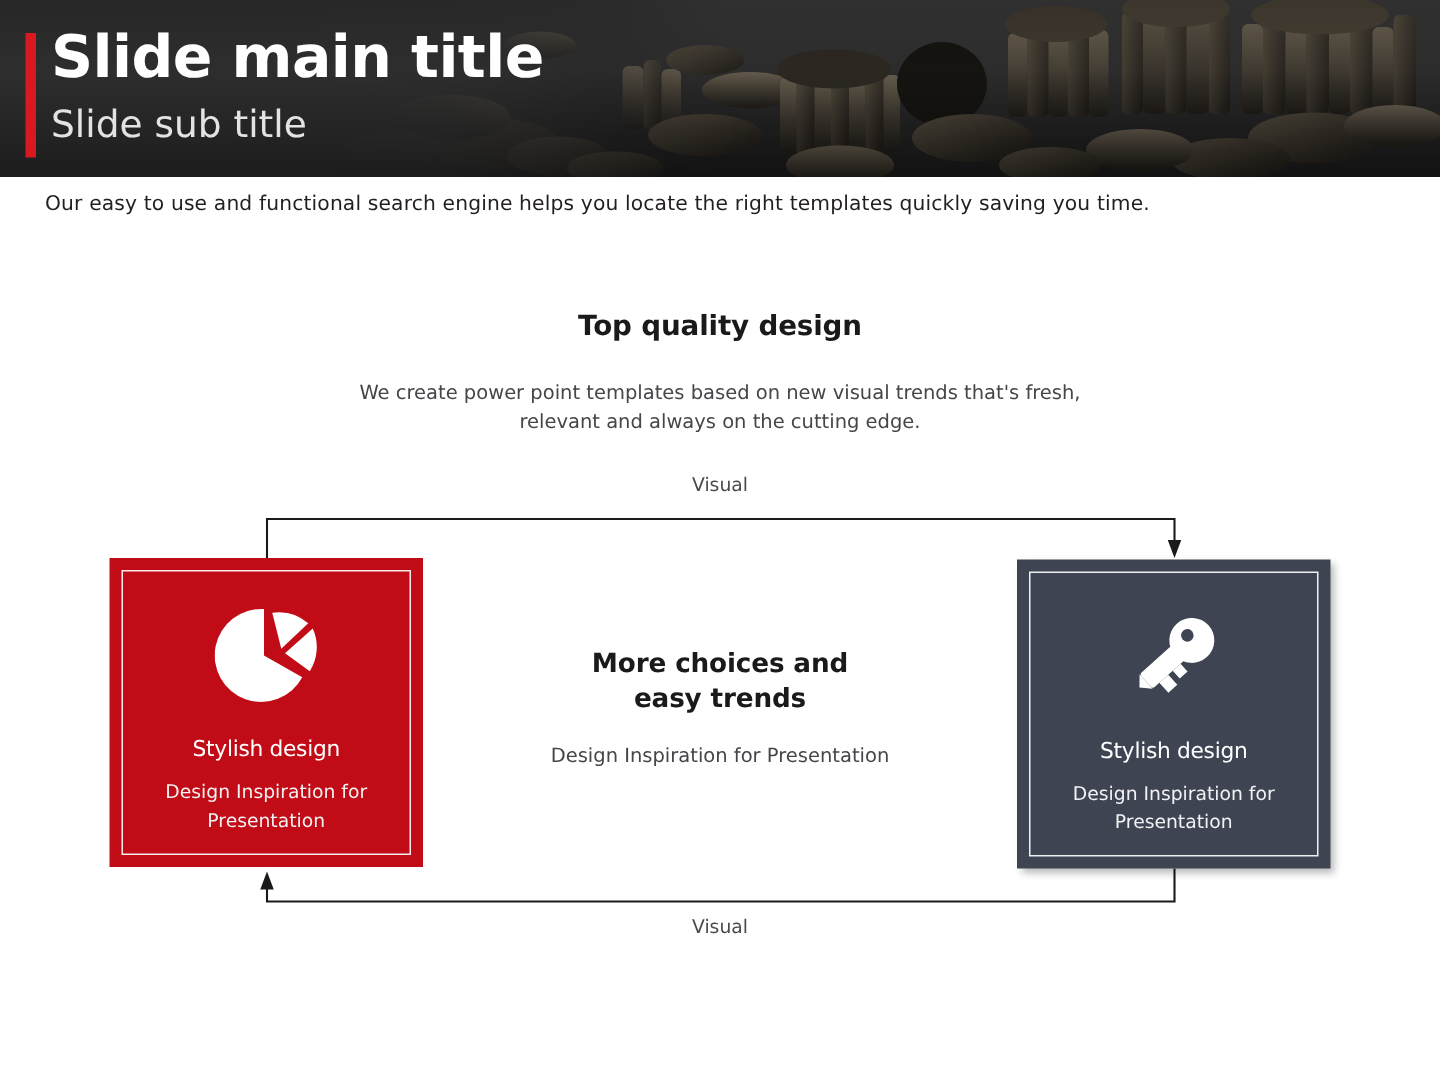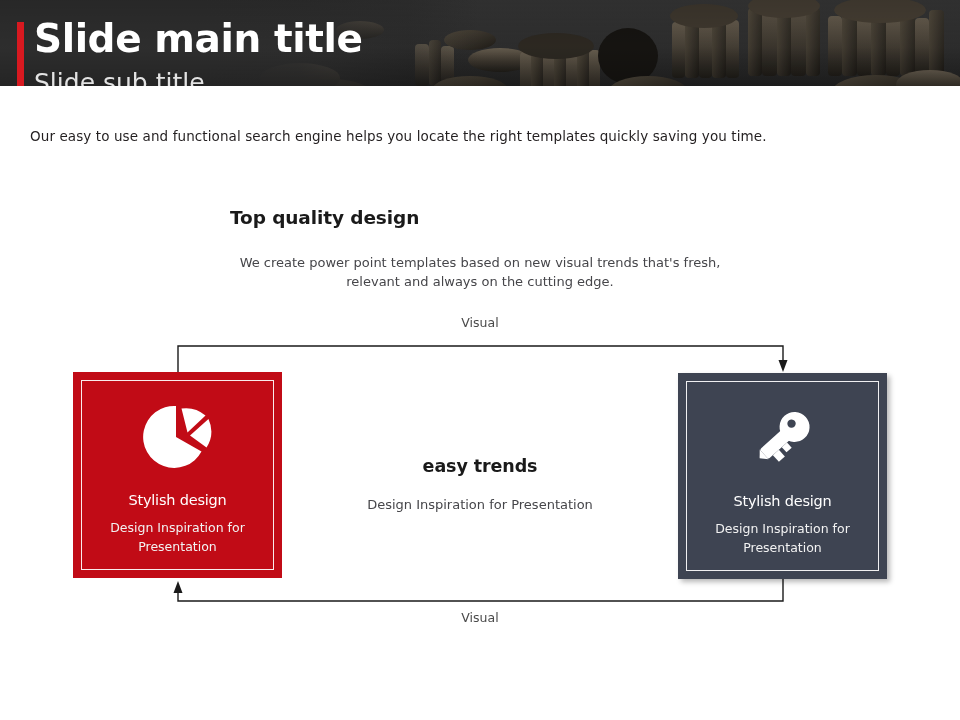--- a/index.html
+++ b/index.html
@@ -18,21 +18,21 @@
     width: 960px;
     height: 720px;
     background: #ffffff;
   }
 
   
   .header {
     position: absolute;
     left: 0; top: 0;
     width: 960px;
-    height: 86px;
+    height: 118px;
     background: #2b2b2b;
     overflow: hidden;
   }
   .header-photo {
     position: absolute;
     left: 0; top: 0;
     width: 960px;
     height: 118px;
   }
   .header-fade {
@@ -86,20 +86,21 @@
     color: #231f20;
     letter-spacing: 0.1px;
     white-space: nowrap;
   }
 
   
   .top-heading {
     position: absolute;
     left: 230px; top: 207px;
     width: 500px;
+    text-align: center;
     font-size: 18.5px;
     font-weight: bold;
     color: #1a1a1a;
     letter-spacing: -0.1px;
   }
   .top-sub {
     position: absolute;
     left: 230px; top: 253px;
     width: 500px;
     text-align: center;
@@ -343,18 +344,18 @@
           <circle cx="49" cy="33.5" r="15" fill="#ffffff"></circle>
           <circle cx="49" cy="29" r="4.2" fill="#3e4452"></circle>
         </g>
       </svg>
     </div>
     <div class="card-title">Stylish design</div>
     <div class="card-desc">Design Inspiration for Presentation</div>
   </div>
 
   <div class="center-heading">
-    <br>
+    <span>More choices and</span><br>
     <span>easy trends</span>
   </div>
   <div class="center-desc">Design Inspiration for Presentation</div>
 
 </div>
 
 </body></html>

